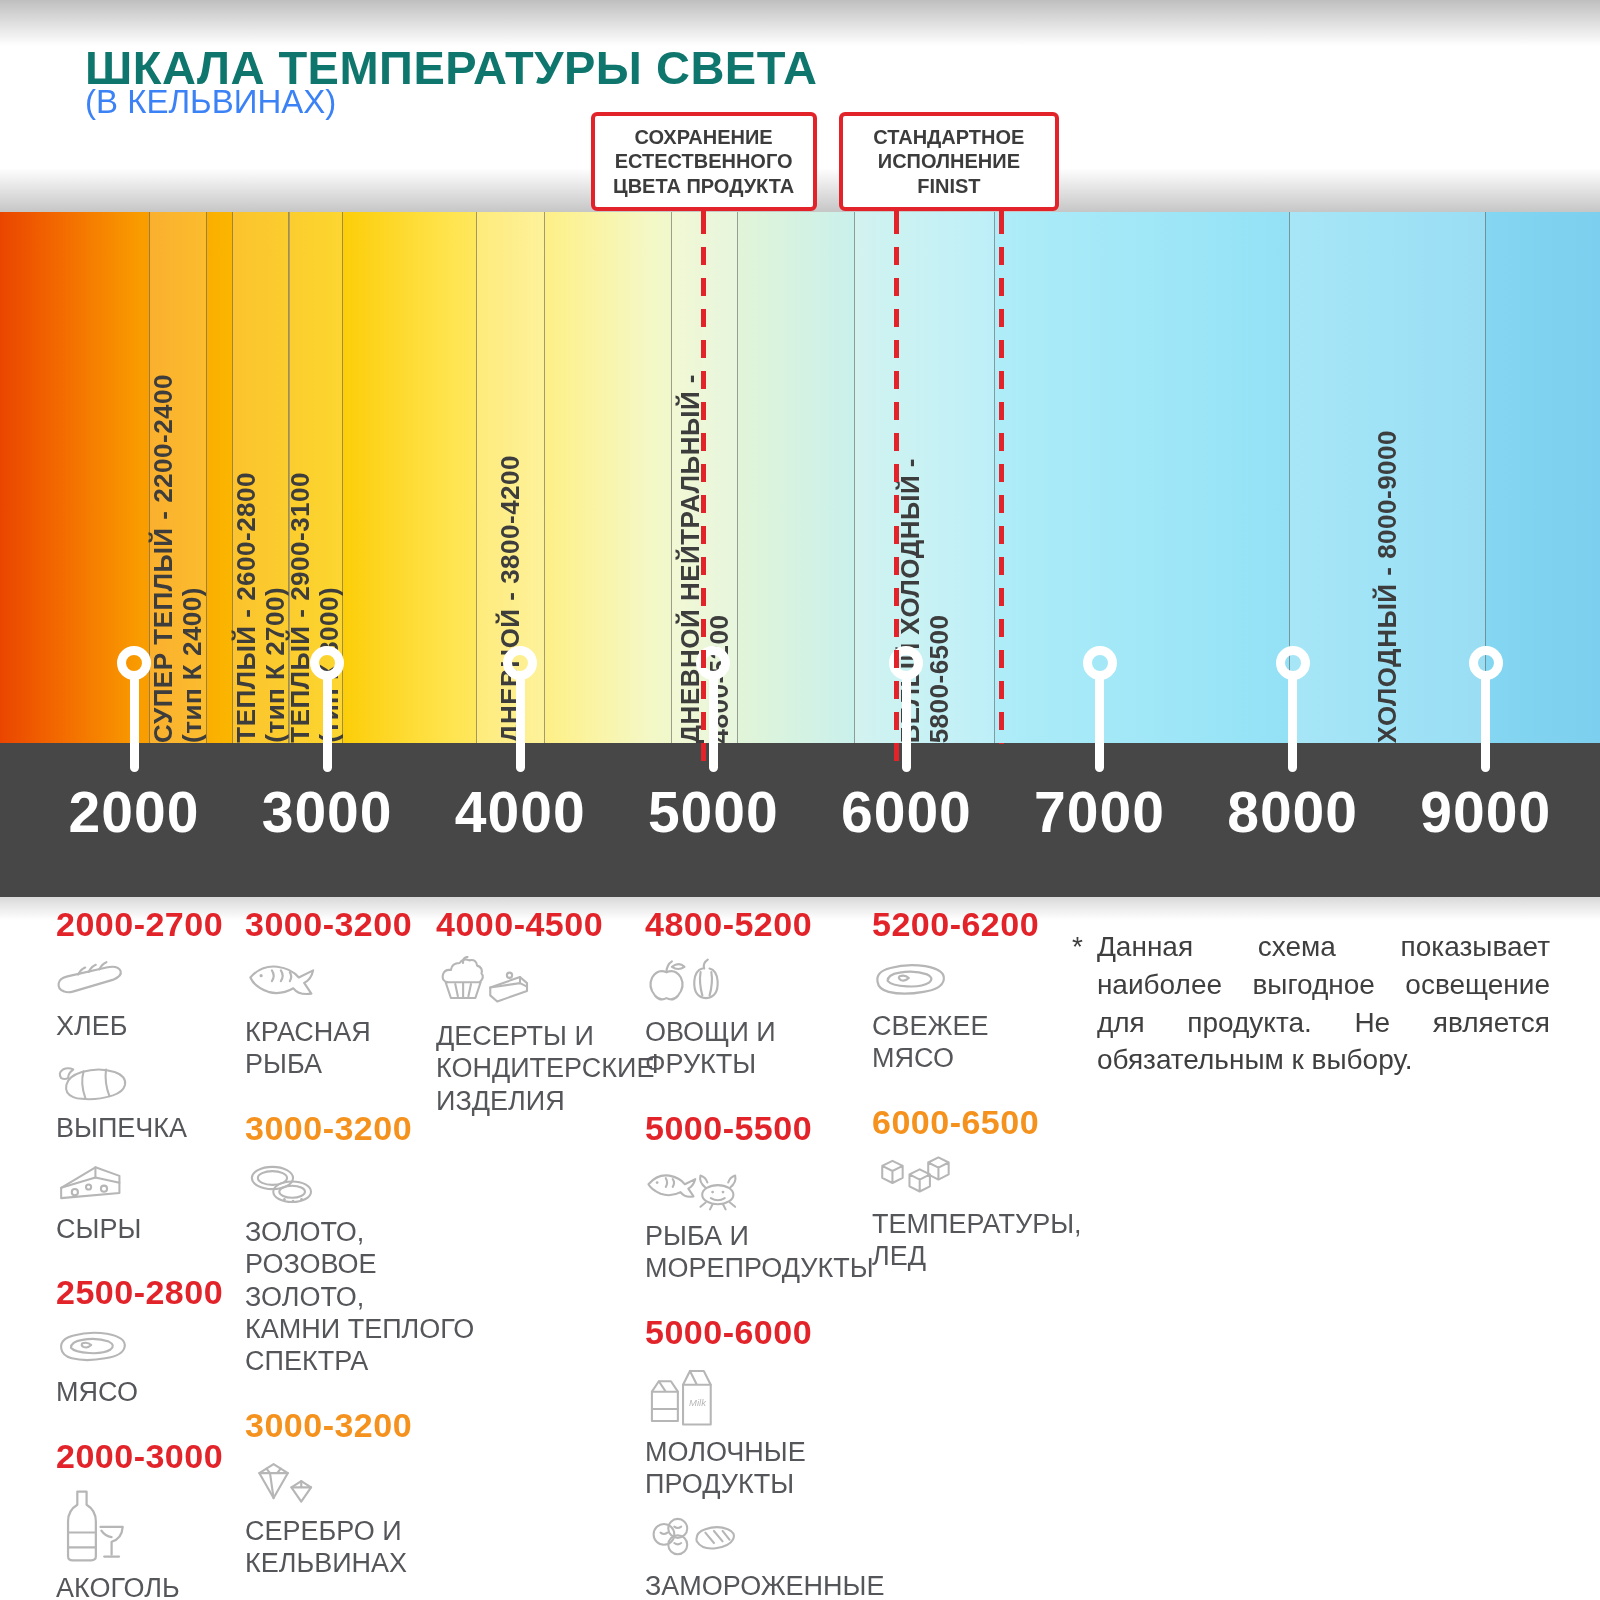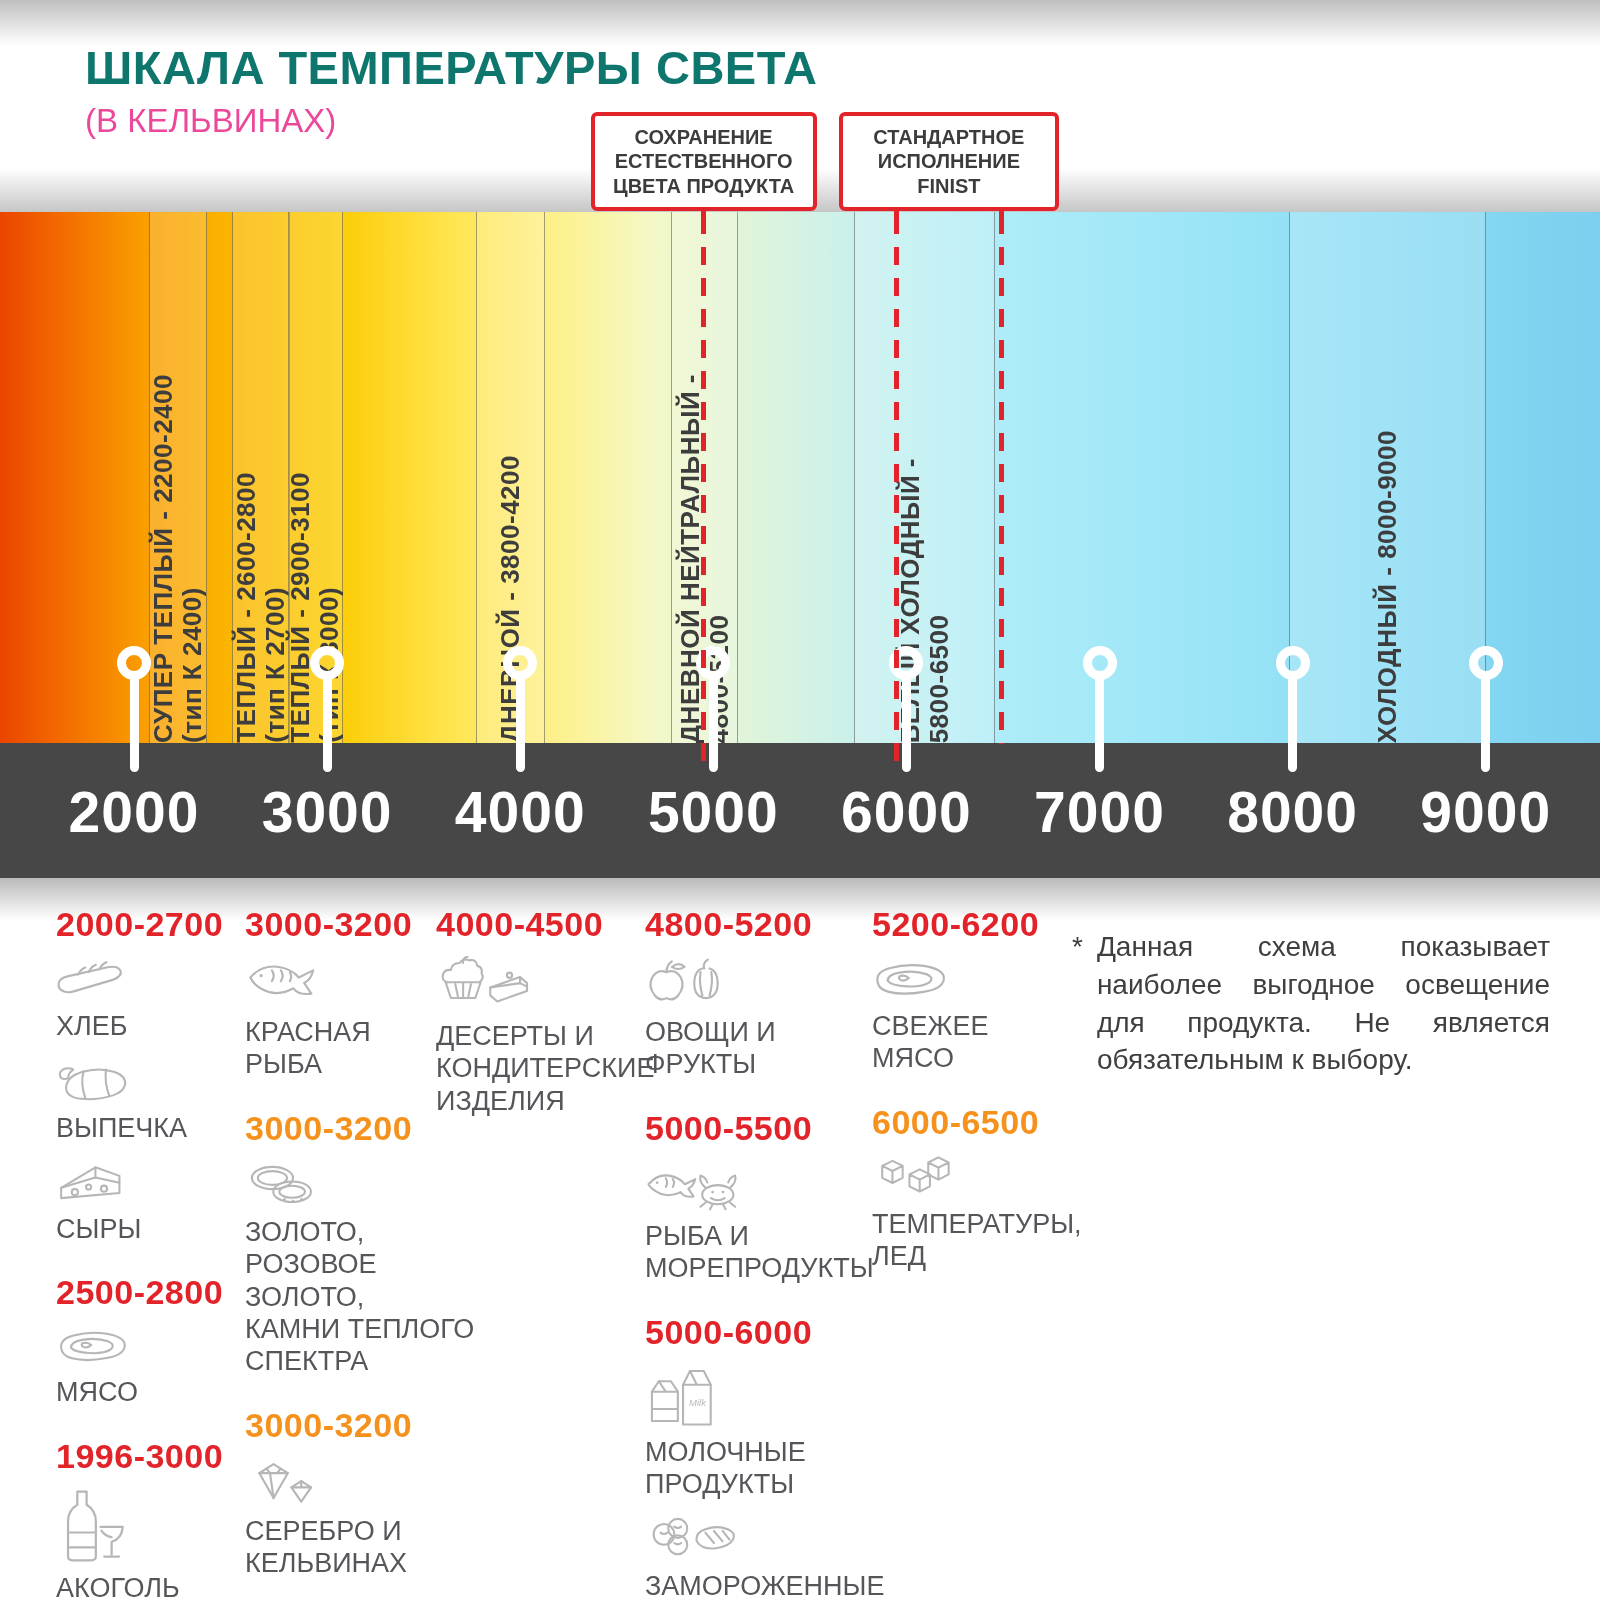--- a/index.html
+++ b/index.html
@@ -2,35 +2,35 @@
 <html style="--red: #e2242a;"><head>
 <meta charset="utf-8">
 <style>
   html,body{margin:0;padding:0;background:#fff;}
   .poster{position:relative;width:1600px;height:1600px;background:#fff;overflow:hidden;
           font-family:"Liberation Sans","DejaVu Sans",sans-serif;}
   .top-fade{position:absolute;left:0;top:0;width:100%;height:46px;
             background:linear-gradient(#bfbfbf,#ffffff);}
   .page-title{position:absolute;left:85px;top:40px;font-size:47px;font-weight:bold;
               color:#0f766e;letter-spacing:.5px;white-space:nowrap;}
-  .page-subtitle{position:absolute;left:85px;top:102px;font-size:33px;color:#ec4899;}
+  .page-subtitle{position:absolute;left:85px;top:83px;font-size:33px;color:#3b82f6;}
   .pre-band{position:absolute;left:0;top:168px;width:100%;height:44px;
             background:linear-gradient(#ffffff,#c6c6c6);}
   .gradientbar{position:absolute;left:0;top:212px;width:100%;height:531px;}
   .zone{position:absolute;top:0;bottom:0;background:rgba(255,255,255,.18);
         border-left:1px solid rgba(70,70,70,.5);border-right:1px solid rgba(70,70,70,.5);
         display:flex;align-items:flex-end;justify-content:center;}
   .zone-label{writing-mode:vertical-rl;transform:rotate(180deg);white-space:pre-line;
         font-size:26px;font-weight:bold;color:#3d3d3d;line-height:1.12;
         margin-top:121px;letter-spacing:.5px;}
   .marker-pin{position:absolute;top:646px;width:34px;height:34px;border:9px solid #fff;
         border-radius:50%;box-sizing:border-box;margin-left:-17px;z-index:3;}
   .marker-stem{position:absolute;top:674px;width:9px;height:98px;background:#fff;
         margin-left:-4.5px;border-radius:0 0 5px 5px;z-index:3;}
-  .axis-bar{position:absolute;left:0;top:743px;width:100%;height:135px;background:#474747;z-index:2;}
+  .axis-bar{position:absolute;left:0;top:743px;width:100%;height:154px;background:#474747;z-index:2;}
   .axis-tick{position:absolute;top:36px;transform:translateX(-50%);color:#fff;
         font-size:57px;font-weight:bold;letter-spacing:1px;}
   .axis-shadow{position:absolute;left:0;top:862px;width:100%;height:58px;
         background:linear-gradient(#9f9f9f,#ffffff);}
   .conn-stub{position:absolute;top:202px;width:5px;height:16px;margin-left:-2.5px;z-index:4;}
   .conn-dash{position:absolute;top:216px;width:5px;margin-left:-2.5px;z-index:4;
         background:repeating-linear-gradient(to bottom,var(--red) 0 18px,transparent 18px 31px);}
   .callout{position:absolute;top:112px;background:#fff;border:4px solid var(--red);
         border-radius:6px;z-index:6;display:flex;align-items:center;justify-content:center;
         text-align:center;font-size:20px;font-weight:bold;color:#3c3c3c;line-height:1.22;
@@ -170,21 +170,21 @@
               <svg viewBox="0 0 84 50" height="44">
                 <path d="M6 28 Q4 17 20 13 Q38 8 58 11 Q80 15 78 26 Q76 36 56 39 Q34 43 18 39 Q7 36 6 28 Z"></path>
                 <path d="M17 27 Q17 20 30 18 Q46 15 60 20 Q68 24 62 29 Q54 34 38 33 Q21 32 17 27 Z"></path>
                 <path d="M30 22 Q36 20 40 24 Q36 28 31 26 Q28 24 30 22 Z"></path>
               </svg>
             </div>
             <div class="p-label">МЯСО</div>
           </div>
         </div>
         <div class="legend-item">
-          <div class="range-header" style="color: rgb(226, 36, 42);">1996-3000</div>
+          <div class="range-header" style="color: rgb(226, 36, 42);">2000-3000</div>
           <div class="product">
             <div class="icon-row">
               <svg viewBox="0 0 74 82" height="76">
                 <path d="M23 4 L33 4 L33 18 Q43 24 43 36 L43 74 Q43 78 38 78 L18 78 Q13 78 13 74 L13 36 Q13 24 23 18 Z"></path>
                 <path d="M13 48 L43 48"></path>
                 <path d="M13 64 L43 64"></path>
                 <path d="M48 42 L72 42 Q71 55 60 58 L60 72"></path>
                 <path d="M52 74 L68 74"></path>
                 <path d="M49 46 Q53 52 60 53"></path>
               </svg>

